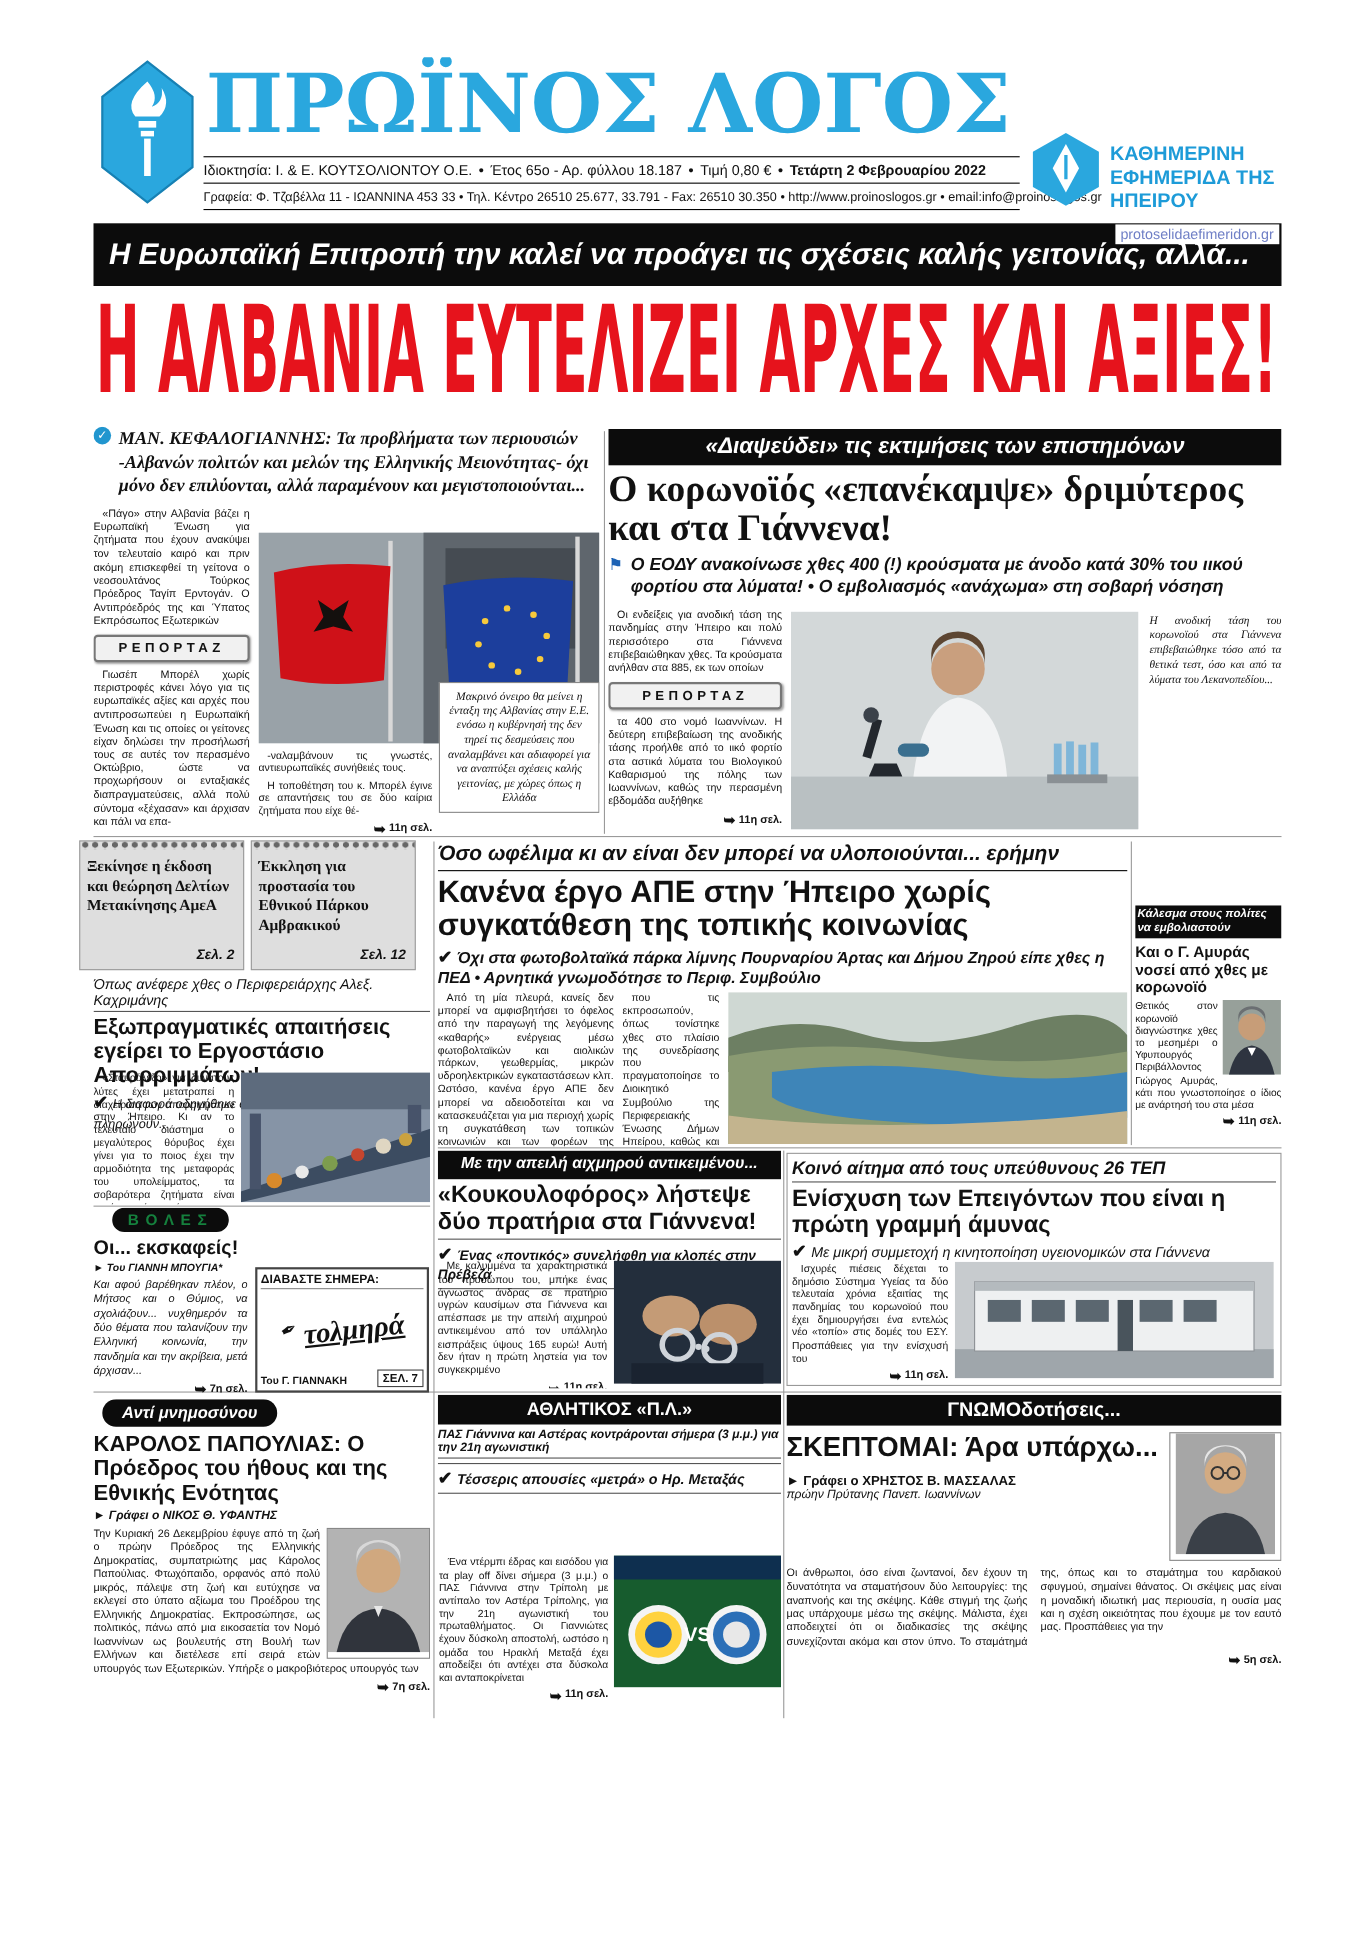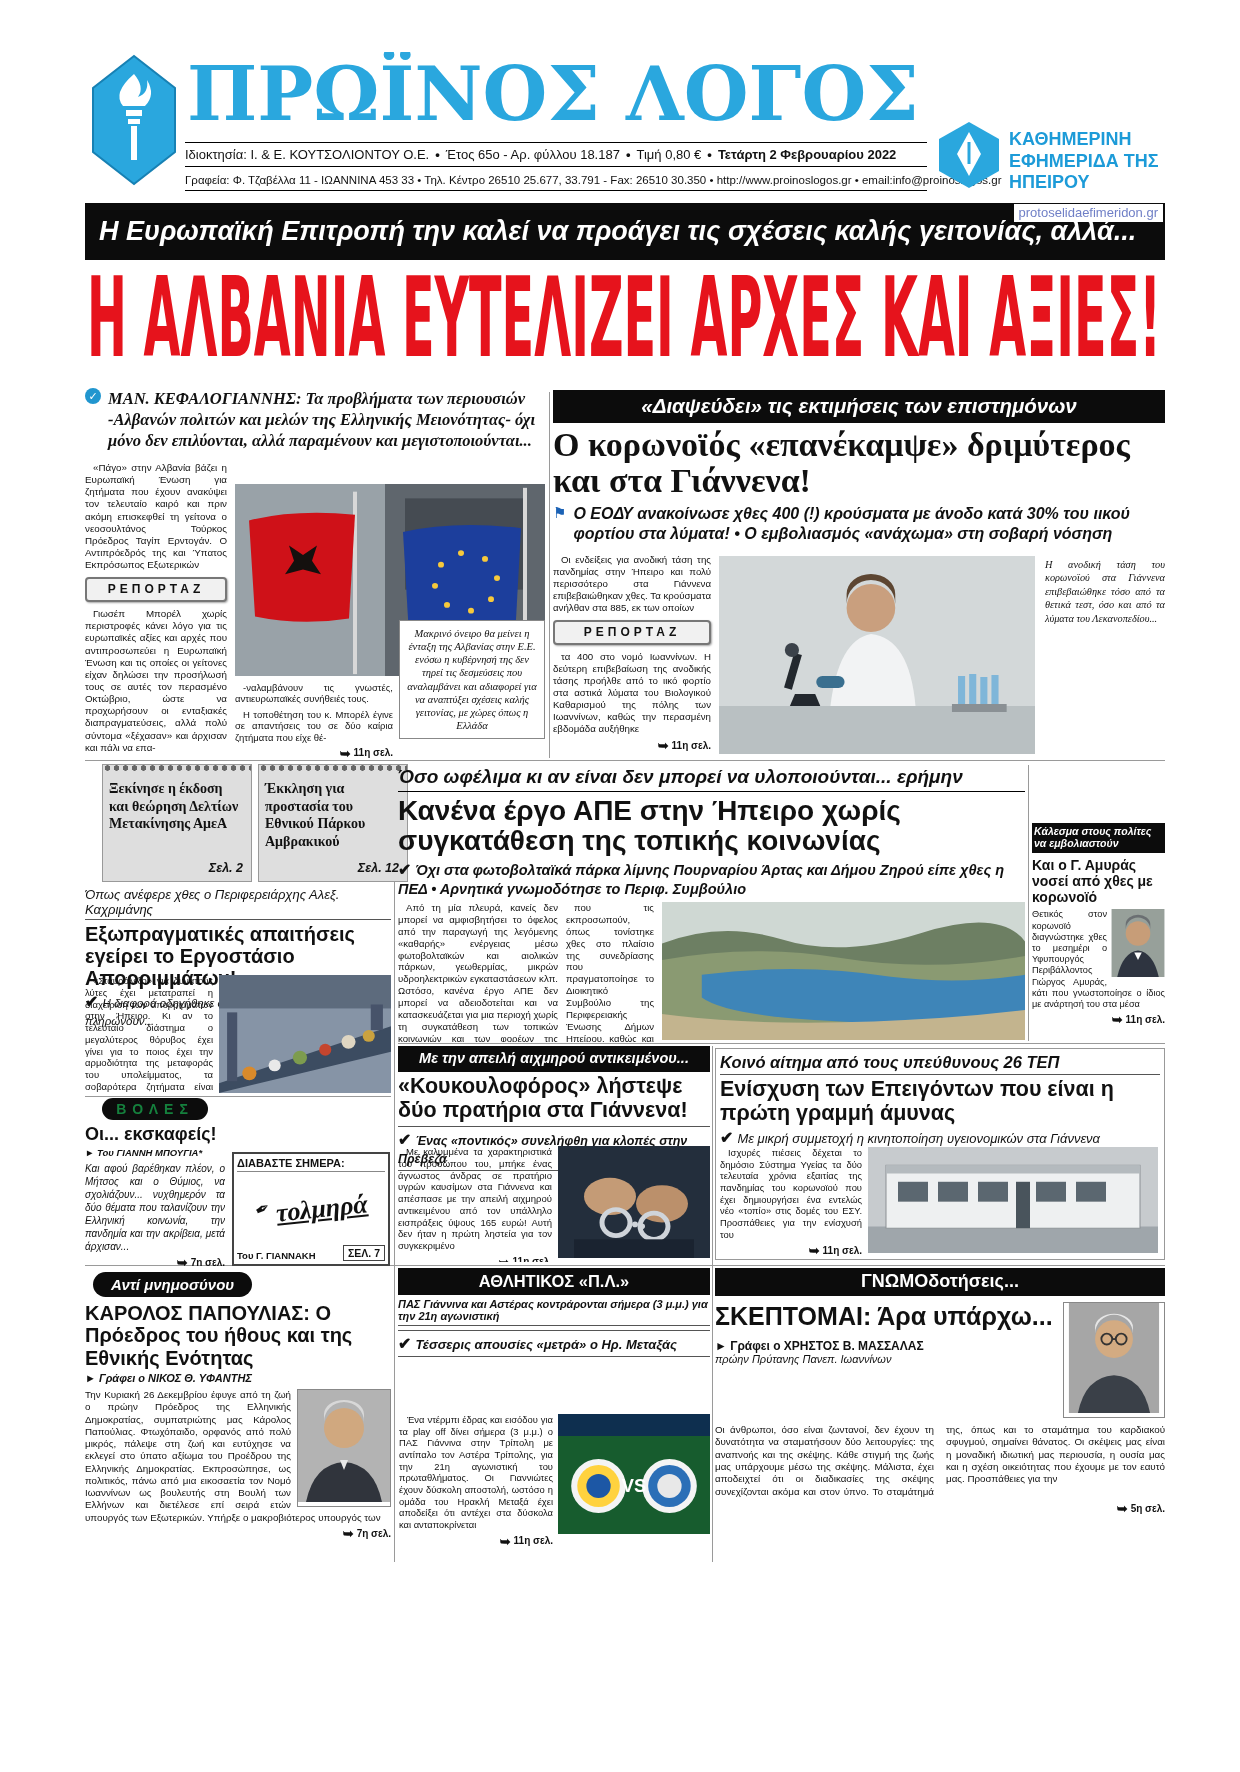--- a/index.html
+++ b/index.html
@@ -161,21 +161,21 @@
           <rect x="247" y="118" width="7" height="32"></rect>
           <rect x="258" y="121" width="7" height="29"></rect>
           <rect x="269" y="119" width="7" height="31"></rect>
       </g>
       <rect x="230" y="148" width="54" height="8" fill="#8a9094"></rect>
     </svg>
   </div>
   <div class="abs serif it" style="left:492px;top:168px;width:120px;font-size:10.3px;line-height:1.3;text-align:justify">Η ανοδική τάση του κορωνοϊού στα Γιάννενα επιβεβαιώθηκε τόσο από τα θετικά τεστ, όσο και από τα λύματα του Λεκανοπεδίου...</div>
 </section>
 
-<div class="abs" style="left:102px;top:764px;width:306px;height:118px;display:flex;gap:6px">
+<div class="abs" style="left:72px;top:764px;width:306px;height:118px;display:flex;gap:6px">
   <div style="flex:1;border:1px solid #999;background:#dedede;display:flex;flex-direction:column">
     <div class="scallop"></div>
     <div class="serif b ctr" style="font-size:14px;line-height:1.25;padding:8px 6px 2px">Ξεκίνησε η έκδοση και θεώρηση Δελτίων Μετακίνησης ΑμεΑ</div>
     <div class="it b" style="font-size:12.5px;margin:auto 8px 6px auto">Σελ. 2</div>
   </div>
   <div style="flex:1;border:1px solid #999;background:#dedede;display:flex;flex-direction:column">
     <div class="scallop"></div>
     <div class="serif b ctr" style="font-size:14px;line-height:1.25;padding:8px 6px 2px">Έκκληση για προστασία του Εθνικού Πάρκου Αμβρακικού</div>
     <div class="it b" style="font-size:12.5px;margin:auto 8px 6px auto">Σελ. 12</div>
   </div>

